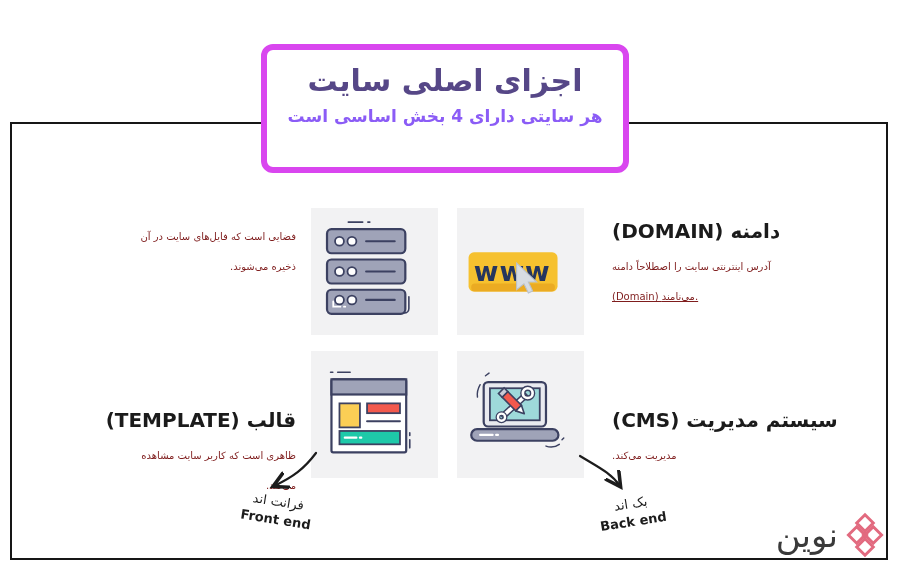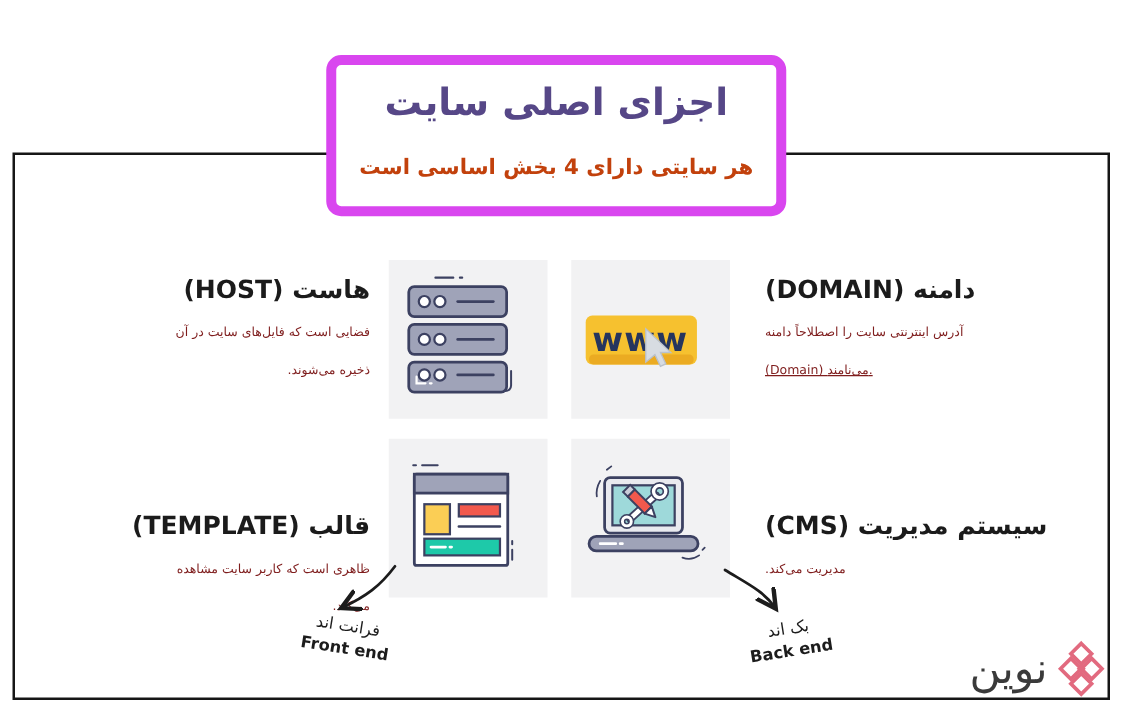--- a/index.html
+++ b/index.html
@@ -10,29 +10,29 @@
     font-family:"DejaVu Sans", sans-serif;
     overflow:hidden;
     color:#1e1e1e;
   }
   .frame {
     position:absolute; left:10px; top:122px; width:878px; height:438px;
     border:2px solid #161616; background:#ffffff;
   }
   .title-box {
     position:absolute; left:261px; top:44px; width:368px; height:129px;
-    background:#ffffff; border:8px solid #d946ef; border-radius:12px;
+    background:#ffffff; border:6px solid #d946ef; border-radius:12px;
     z-index:5; text-align:center;
   }
   .title-box .title {
     margin-top:13px; font-size:30px; font-weight:700; color:#564787;
     direction:rtl;
   }
   .title-box .subtitle {
-    margin-top:24px; font-size:17px; font-weight:600; color:#c2410c;
+    margin-top:8px; font-size:17px; font-weight:600; color:#8b5cf6;
     direction:rtl;
   }
   .txt { position:absolute; z-index:2; }
   .txt .heading { font-size:20px; font-weight:700; color:#1b1b1b; line-height:30px; direction:rtl; }
   .txt .body { margin-top:6px; font-size:10px; color:#7f1d1d; }
   .txt .body .line { line-height:30px; direction:rtl; }
   .col-left  { left:22px;  top:216px; width:274px; text-align:right; }
   .col-right { left:612px; top:216px; width:276px; text-align:left; }
   .row2 { top:377px;margin-top:28px; }
   .ltr-line { direction:ltr !important;text-decoration:underline; }
@@ -60,21 +60,20 @@
 <body>
 
 <div class="frame"></div>
 
 <div class="title-box">
   <div class="title">اجزای اصلی سایت</div>
   <div class="subtitle">هر سایتی دارای 4 بخش اساسی است</div>
 </div>
 
 <div class="txt col-left">
-  <div class="heading">هاست (HOST)</div>
   <div class="body">
     <div class="line">فضایی است که فایل‌های سایت در آن</div>
     <div class="line">ذخیره می‌شوند.</div>
   </div>
 </div>
 
 <div class="txt col-right">
   <div class="heading">دامنه (DOMAIN)</div>
   <div class="body">
     <div class="line">آدرس اینترنتی سایت را اصطلاحاً دامنه</div>

